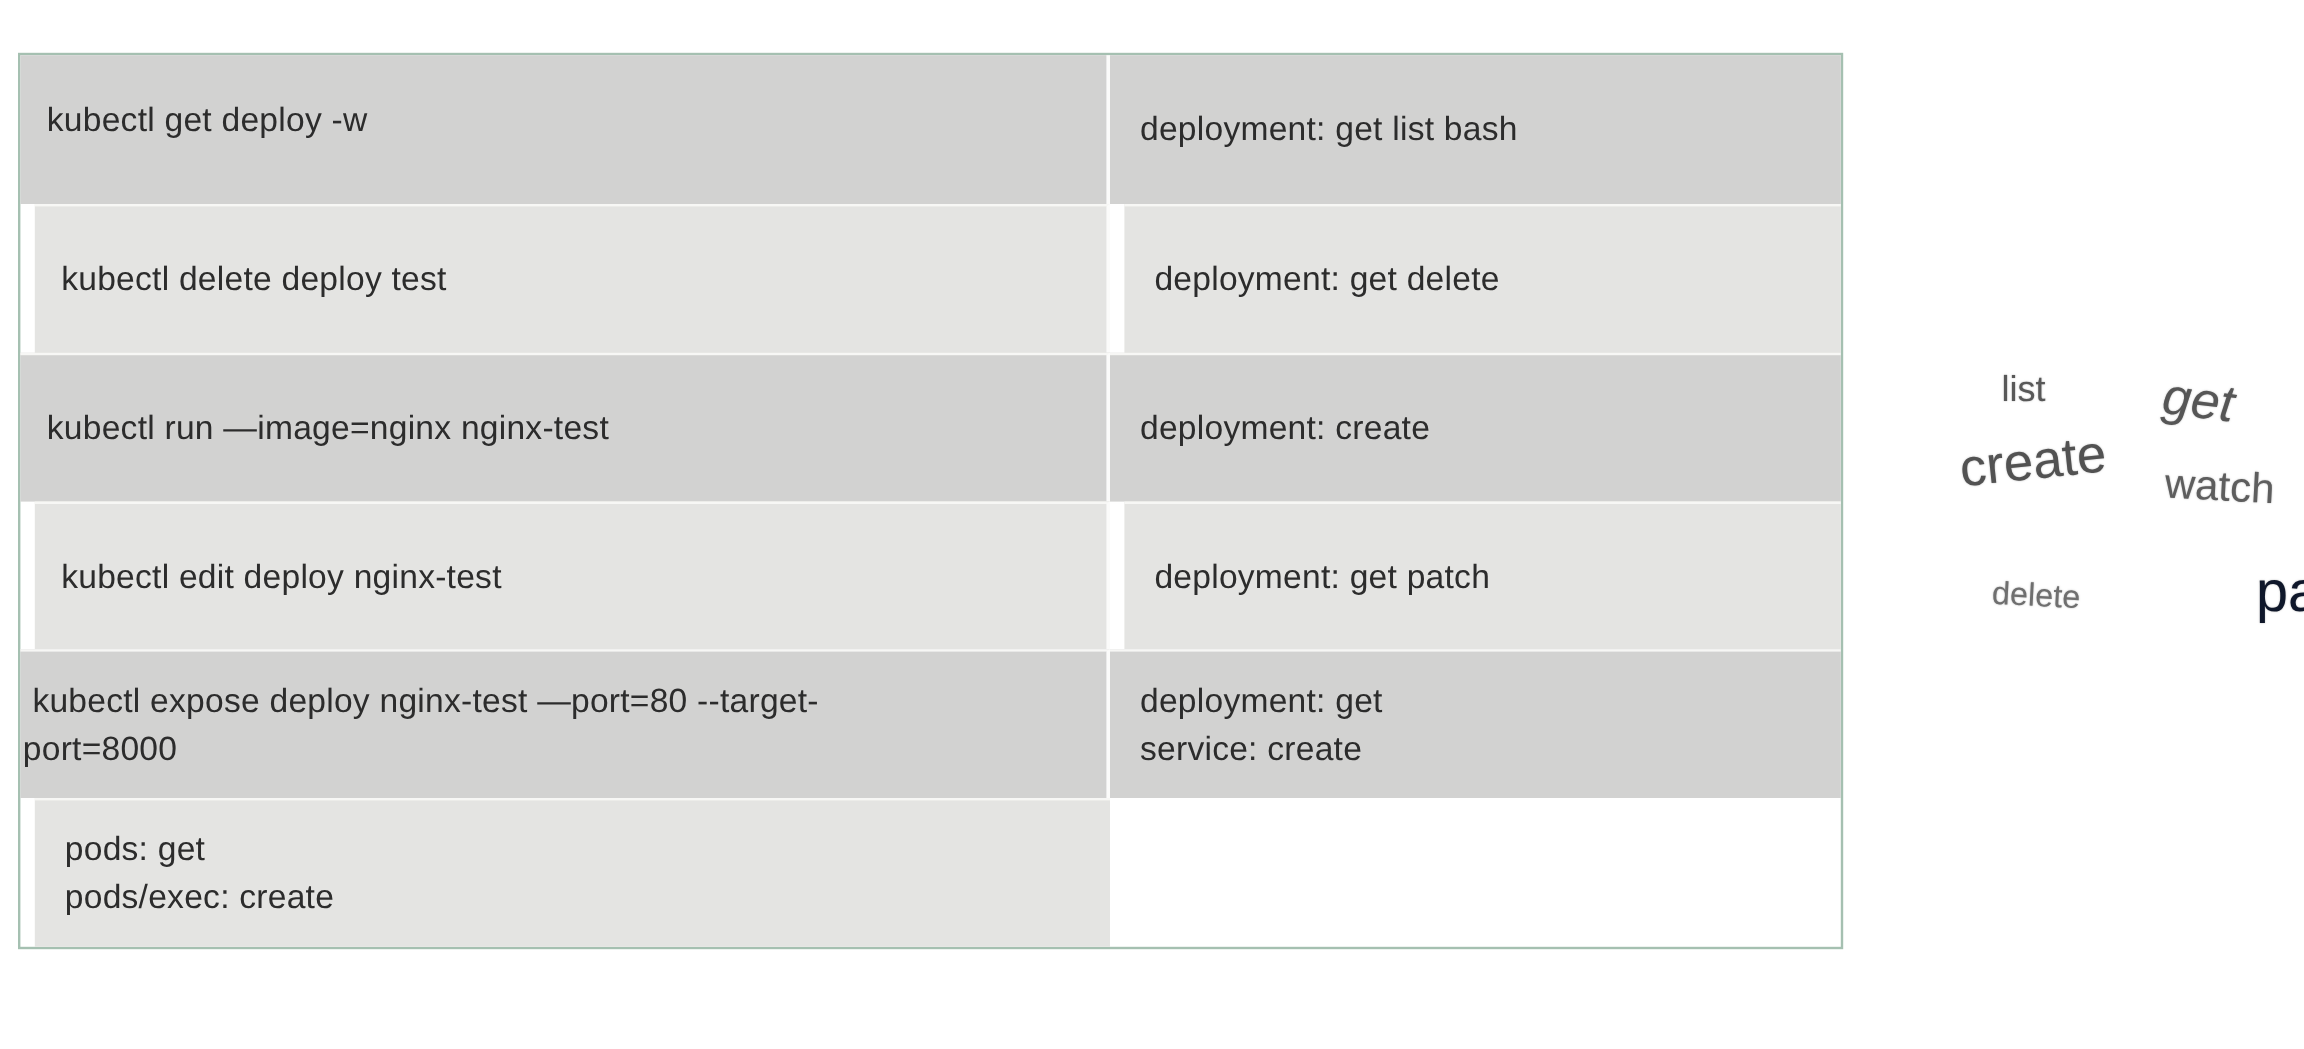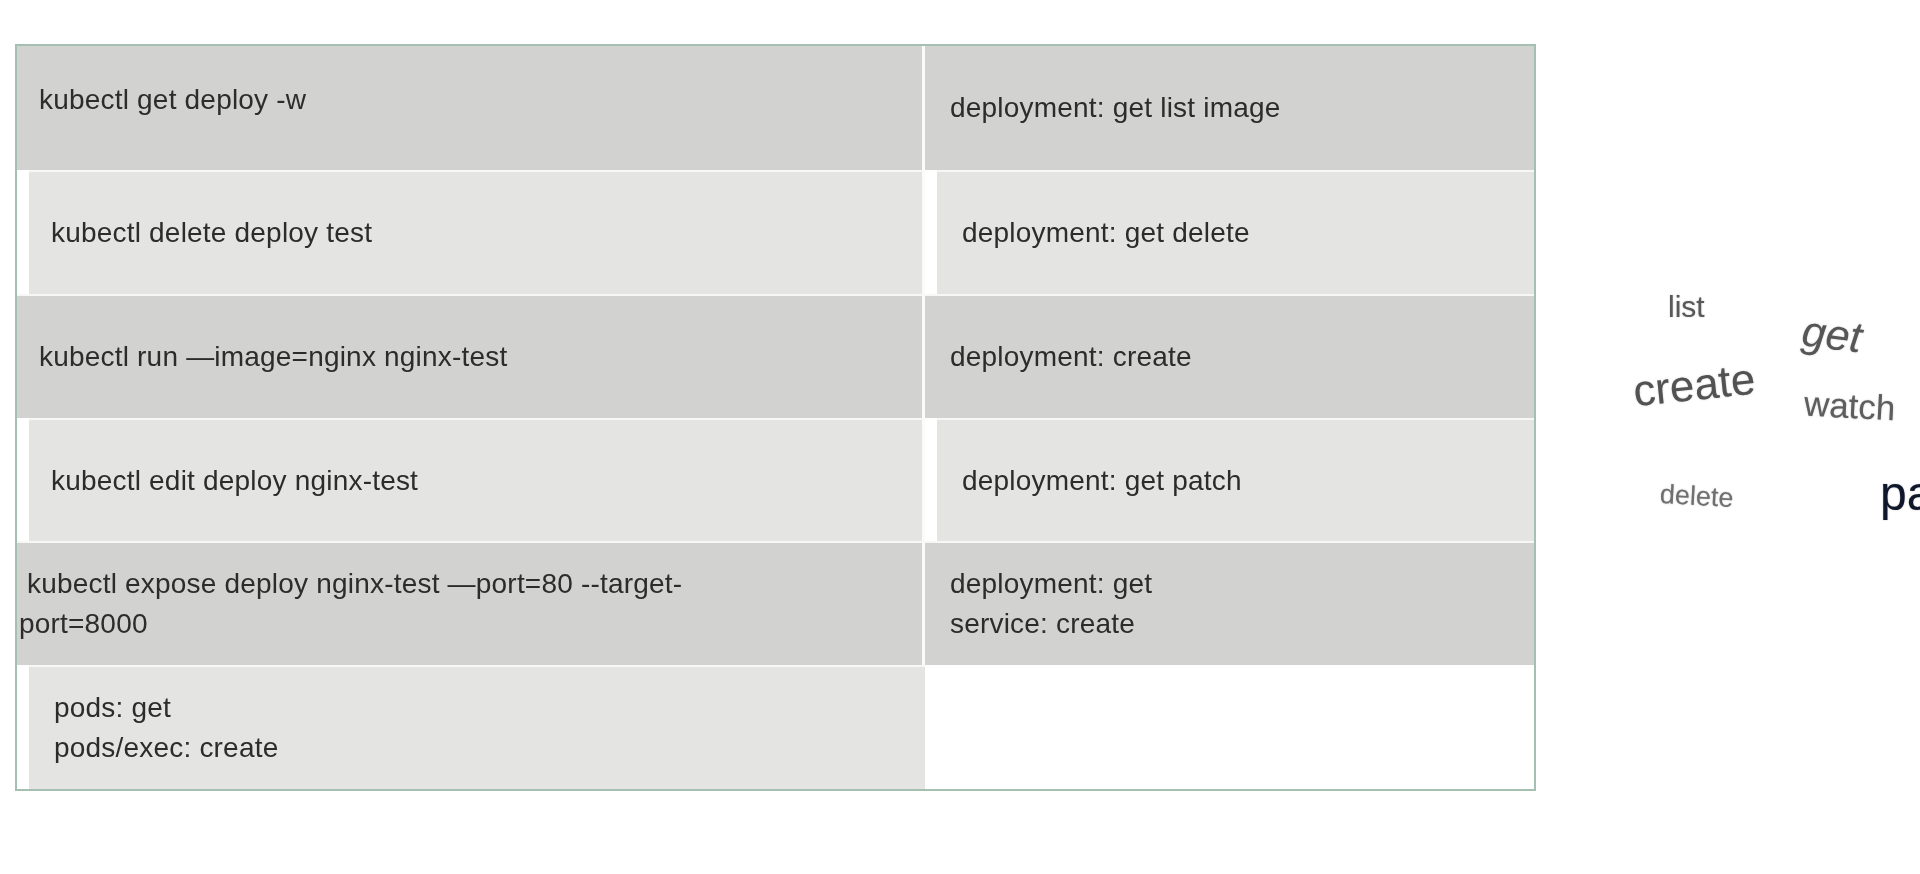--- a/index.html
+++ b/index.html
@@ -52,40 +52,40 @@
 
   
   .wordcloud { position: absolute; inset: 0; pointer-events: none; }
   .w {
     position: absolute;
     display: inline-block;
     font-family: "Liberation Sans", sans-serif;
     text-shadow: 0 0 1.5px rgba(110,110,110,0.55);
     white-space: nowrap;
   }
-  .w-list   { left: 1668px; top: 290px; font-size: 30px; color: #585858; }
+  .w-list   { left: 1668px; top: 308px; font-size: 30px; color: #585858; }
   .w-get    { left: 1802px; top: 310px; font-size: 43px; color: #565656;
               font-style: italic; transform: rotate(7deg); }
   .w-create { left: 1633px; top: 360px; font-size: 44px; color: #525252;
               transform: rotate(-6deg); }
   .w-watch  { left: 1804px; top: 386px; font-size: 35px; color: #5e5e5e;
               transform: rotate(3deg); }
   .w-delete { left: 1660px; top: 481px; font-size: 27px; color: #6f6f6f;
               transform: rotate(3deg); }
   .w-patch  { left: 1880px; top: 466px; font-size: 48px; color: #0f172a; }
 </style>
 </head>
 <body>
 
 <div class="slide">
 
   <div class="perm-table">
 
     <div class="cell cmd dark up">kubectl get deploy -w</div>
-    <div class="cell perm dark">deployment: get list image</div>
+    <div class="cell perm dark">deployment: get list bash</div>
 
     <div class="cell cmd light bt-white">kubectl delete deploy test</div>
     <div class="cell perm light bt-white">deployment: get delete</div>
 
     <div class="cell cmd dark bt-white">kubectl run —image=nginx nginx-test</div>
     <div class="cell perm dark bt-white">deployment: create</div>
 
     <div class="cell cmd light bt-white">kubectl edit deploy nginx-test</div>
     <div class="cell perm light bt-white">deployment: get patch</div>
 

